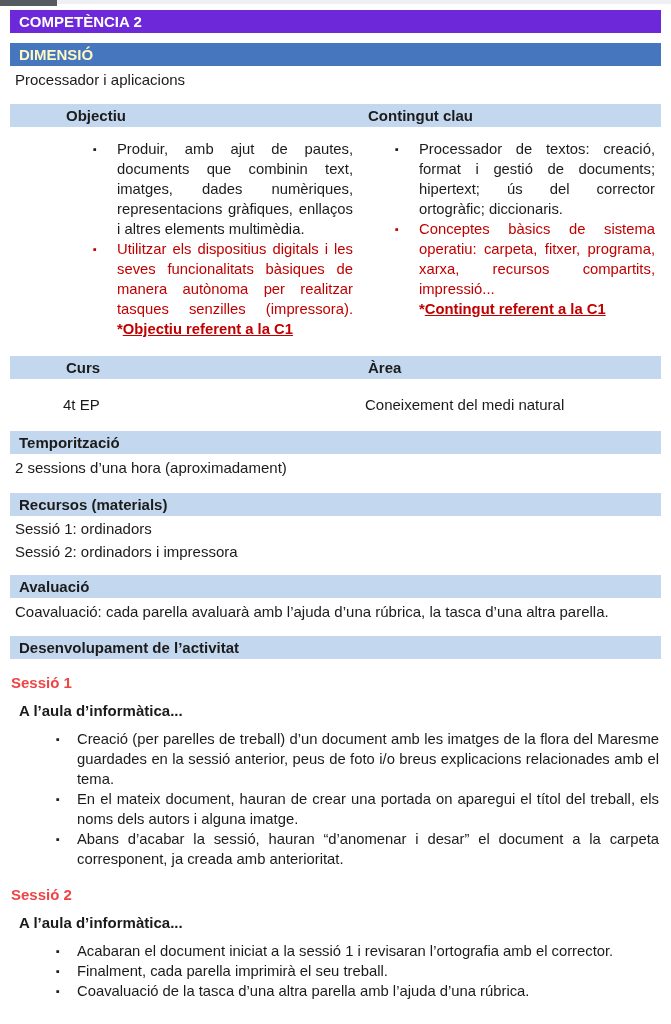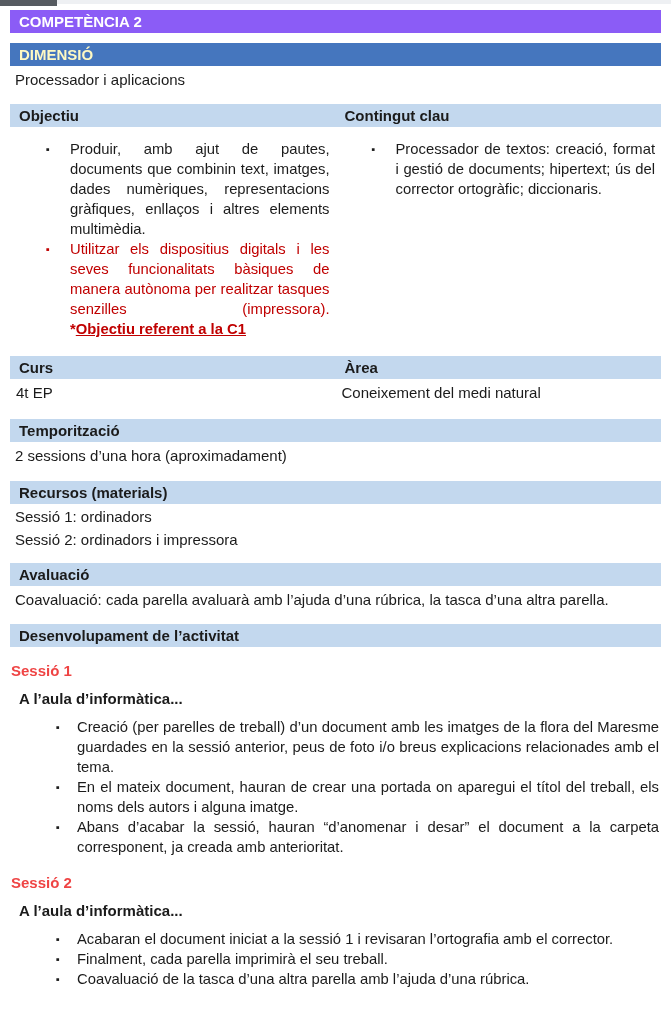--- a/index.html
+++ b/index.html
@@ -21,37 +21,37 @@
   .top-line { position: absolute; top: 0; left: 57px; right: 0; height: 4px; background: #eef0f3; }
 
   .bar {
     font-weight: 700;
     font-size: 15px;
     line-height: 23px;
     height: 23px;
     padding: 0 9px;
     white-space: nowrap;
   }
-  .bar-dark  { background: #8b5cf6; color: #ffffff; }
+  .bar-dark  { background: #6d28d9; color: #ffffff; }
   .bar-mid   { background: #4576BE; color: #fef9c3; }
   .bar-light { background: #C3D8EE; color: #1b1b1b; }
 
   .body-text {
     margin: 3px 0 0 0;
     padding: 0 3px 0 5px;
     font-size: 15px;
     line-height: 22px;
   }
   .justify { text-align: justify; }
   .tight { margin-top: 2px; line-height: 21px; }
 
-  .cols { display: grid; grid-template-columns: 1fr 1fr; }
+  .cols { display: grid; grid-template-columns: 1fr 1fr; padding-left: 47px; }
   .head-row { height: 23px; }
   .head-row .cell { padding: 0 9px; font-weight: 700; font-size: 15px; line-height: 23px; }
-  .values-row { margin-top: 3px; }
+  .values-row { margin-top: 15px; }
   .values-row .val { padding: 0 9px 0 6px; font-size: 15px; line-height: 21px; }
   .mt10 { margin-top: 10px; }
   .mt12 { margin-top: 12px; }
   .mt13 { margin-top: 13px; }
   .mt14 { margin-top: 14px; }
   .mt16 { margin-top: 16px; }
   .mt17 { margin-top: 17px; }
 
   .bullets { list-style: none; margin: 0; padding: 0; font-size: 14.8px; line-height: 20px; }
   .bullets li { position: relative; padding: 0 6px 0 60px; text-align: justify; }
@@ -103,20 +103,24 @@
       </li>
       <li class="red">
         <span class="b">Utilitzar els dispositius digitals i les seves funcionalitats bàsiques</span><span> de manera autònoma per realitzar tasques senzilles (impressora).</span>
         <span class="note"><span>*</span><span class="u">Objectiu referent a la C1</span></span>
       </li>
     </ul>
     <ul class="bullets">
       <li>
         <span class="b">Processador de textos:</span><span> creació, format i gestió de documents; hipertext; ús del corrector ortogràfic; diccionaris.</span>
       </li>
+      <li class="red">
+        <span class="b">Conceptes bàsics de sistema operatiu</span><span>: carpeta, fitxer, programa, xarxa, recursos compartits, impressió...</span>
+        <span class="note"><span>*</span><span class="u">Contingut referent a la C1</span></span>
+      </li>
     </ul>
   </div>
 
   <div class="cols bar-light head-row mt17">
     <div class="cell">Curs</div>
     <div class="cell">Àrea</div>
   </div>
   <div class="cols values-row">
     <div class="val">4t EP</div>
     <div class="val">Coneixement del medi natural</div>

